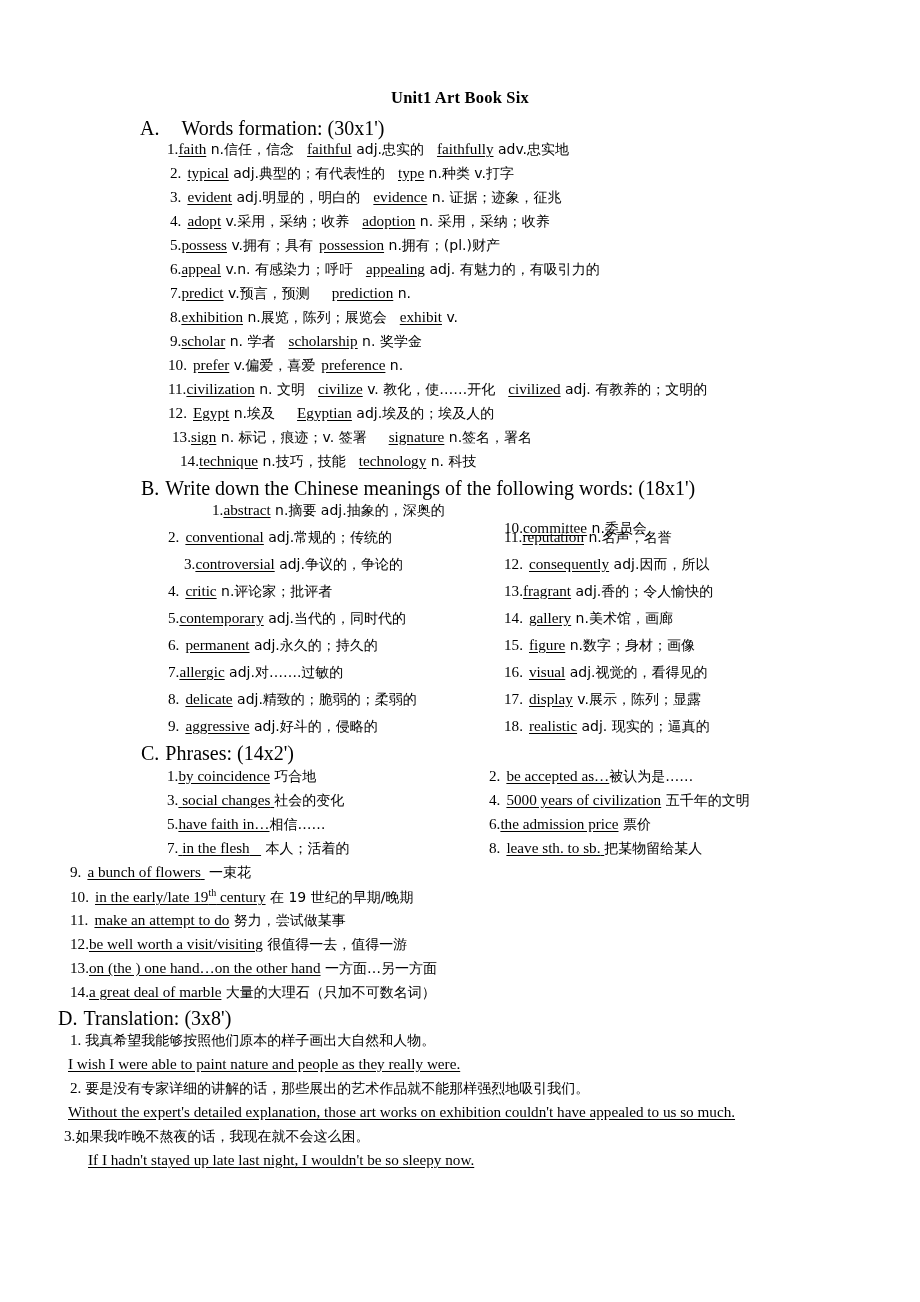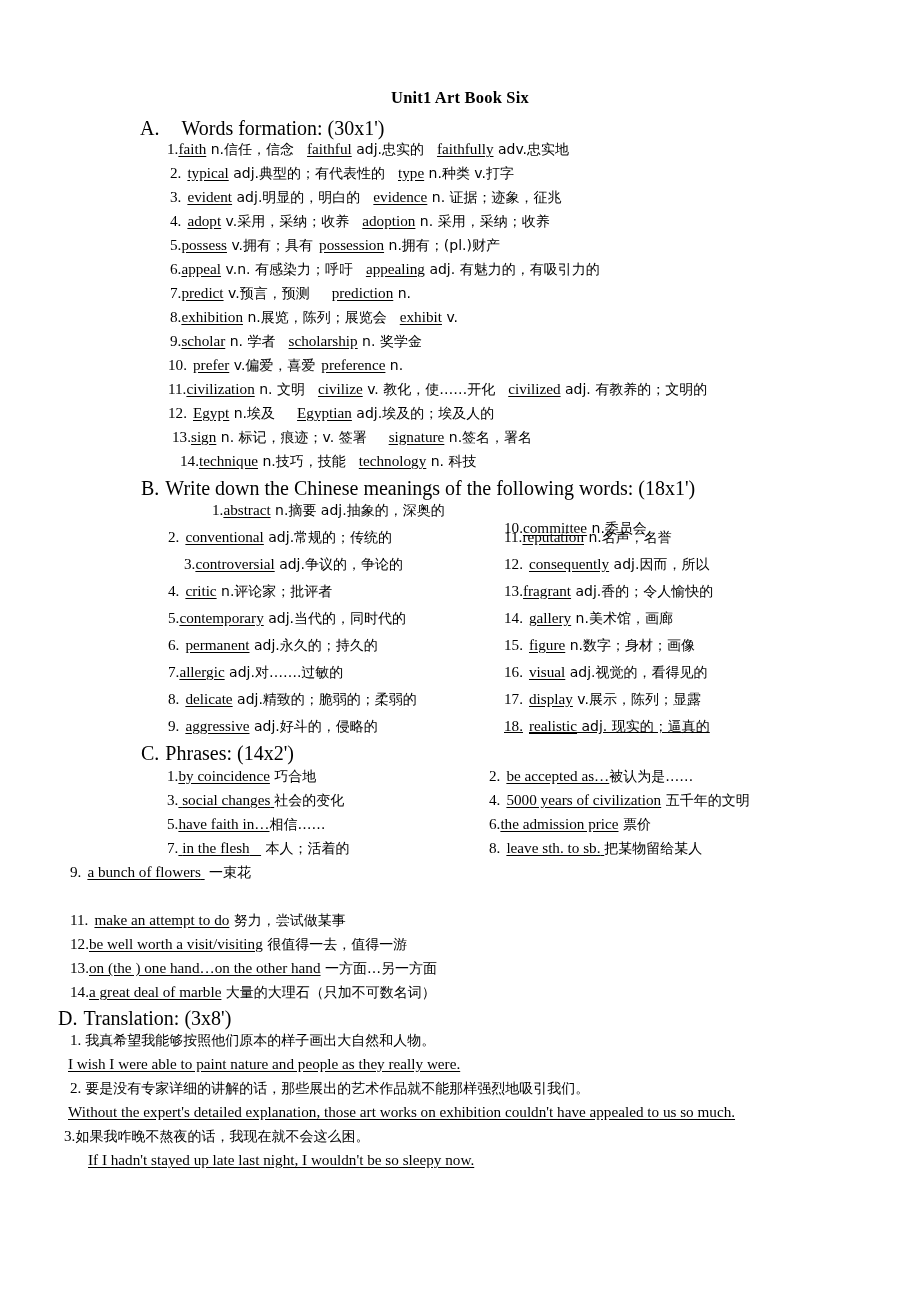--- a/index.html
+++ b/index.html
@@ -137,38 +137,39 @@
   <div class="line" style="left:168px; top:718px;"><span>9.</span><span class="sp1"></span><span class="u">aggressive</span><span class="cn"> adj.好斗的，侵略的</span></div>
 
   <div class="line" style="left:504px; top:520px;"><span>10.</span><span class="u">committee</span><span class="cn"> n.委员会</span></div>
   <div class="line" style="left:504px; top:529px;"><span>11.</span><span class="u">reputation</span><span class="cn"> n.名声，名誉</span></div>
   <div class="line" style="left:504px; top:556px;"><span>12.</span><span class="sp1"></span><span class="u">consequently</span><span class="cn"> adj.因而，所以</span></div>
   <div class="line" style="left:504px; top:583px;"><span>13.</span><span class="u">fragrant</span><span class="cn"> adj.香的；令人愉快的</span></div>
   <div class="line" style="left:504px; top:610px;"><span>14.</span><span class="sp1"></span><span class="u">gallery</span><span class="cn"> n.美术馆，画廊</span></div>
   <div class="line" style="left:504px; top:637px;"><span>15.</span><span class="sp1"></span><span class="u">figure</span><span class="cn"> n.数字；身材；画像</span></div>
   <div class="line" style="left:504px; top:664px;"><span>16.</span><span class="sp1"></span><span class="u">visual</span><span class="cn"> adj.视觉的，看得见的</span></div>
   <div class="line" style="left:504px; top:691px;"><span>17.</span><span class="sp1"></span><span class="u">display</span><span class="cn"> v.展示，陈列；显露</span></div>
-  <div class="line" style="left:504px; top:718px;text-decoration:underline;"><span>18.</span><span class="sp1"></span><span class="u">realistic</span><span class="cn"> adj. 现实的；逼真的</span></div>
+  <div class="line" style="left:504px; top:718px;"><span>18.</span><span class="sp1"></span><span class="u">realistic</span><span class="cn"> adj. 现实的；逼真的</span></div>
 
   <div class="line sec-head" style="left:141px; top:743px;">
     <span>C.</span><span class="sp1"></span><span>Phrases: (14x2')</span>
   </div>
 
   <div class="line" style="left:167px; top:768px;"><span>1.</span><span class="u">by coincidence</span><span class="cn"> 巧合地</span></div>
   <div class="line" style="left:167px; top:792px;"><span>3.</span><span class="u">&nbsp;</span><span class="u">social changes</span><span class="u">&nbsp;</span><span class="cn">社会的变化</span></div>
   <div class="line" style="left:167px; top:816px;"><span>5.</span><span class="u">have faith in…</span><span class="cn">相信……</span></div>
   <div class="line" style="left:167px; top:840px;"><span>7.</span><span class="u">&nbsp;</span><span class="u">in the flesh</span><span class="u">&nbsp;&nbsp;&nbsp;</span><span class="cn"> 本人；活着的</span></div>
 
   <div class="line" style="left:489px; top:768px;"><span>2.</span><span class="sp1"></span><span class="u">be accepted as…</span><span class="cn">被认为是……</span></div>
   <div class="line" style="left:489px; top:792px;"><span>4.</span><span class="sp1"></span><span class="u">5000 years of civilization</span><span class="cn"> 五千年的文明</span></div>
   <div class="line" style="left:489px; top:816px;"><span>6.</span><span class="u">the admission price</span><span class="cn"> 票价</span></div>
   <div class="line" style="left:489px; top:840px;"><span>8.</span><span class="sp1"></span><span class="u">leave sth. to sb.</span><span class="u">&nbsp;</span><span class="cn">把某物留给某人</span></div>
 
   <div class="line" style="left:70px; top:864px;"><span>9.</span><span class="sp1"></span><span class="u">a bunch of flowers</span><span class="u">&nbsp;</span><span class="cn"> 一束花</span></div>
 
+  <div class="line" style="left:70px; top:888px;"><span>10.</span><span class="sp1"></span><span class="u"><span>in the early/late 19</span><span class="sup">th</span><span> century</span></span><span class="cn"> 在 19 世纪的早期/晚期</span></div>
 
   <div class="line" style="left:70px; top:912px;"><span>11.</span><span class="sp1"></span><span class="u">make an attempt to do</span><span class="cn"> 努力，尝试做某事</span></div>
 
   <div class="line" style="left:70px; top:936px;"><span>12.</span><span class="u">be well worth a visit/visiting</span><span class="cn"> 很值得一去，值得一游</span></div>
 
   <div class="line" style="left:70px; top:960px;"><span>13.</span><span class="u">on (the ) one hand…on the other hand</span><span class="cn"> 一方面…另一方面</span></div>
 
   <div class="line" style="left:70px; top:984px;"><span>14.</span><span class="u">a great deal of marble</span><span class="cn"> 大量的大理石（只加不可数名词）</span></div>
 
   <div class="line sec-head" style="left:58px; top:1008px;">

